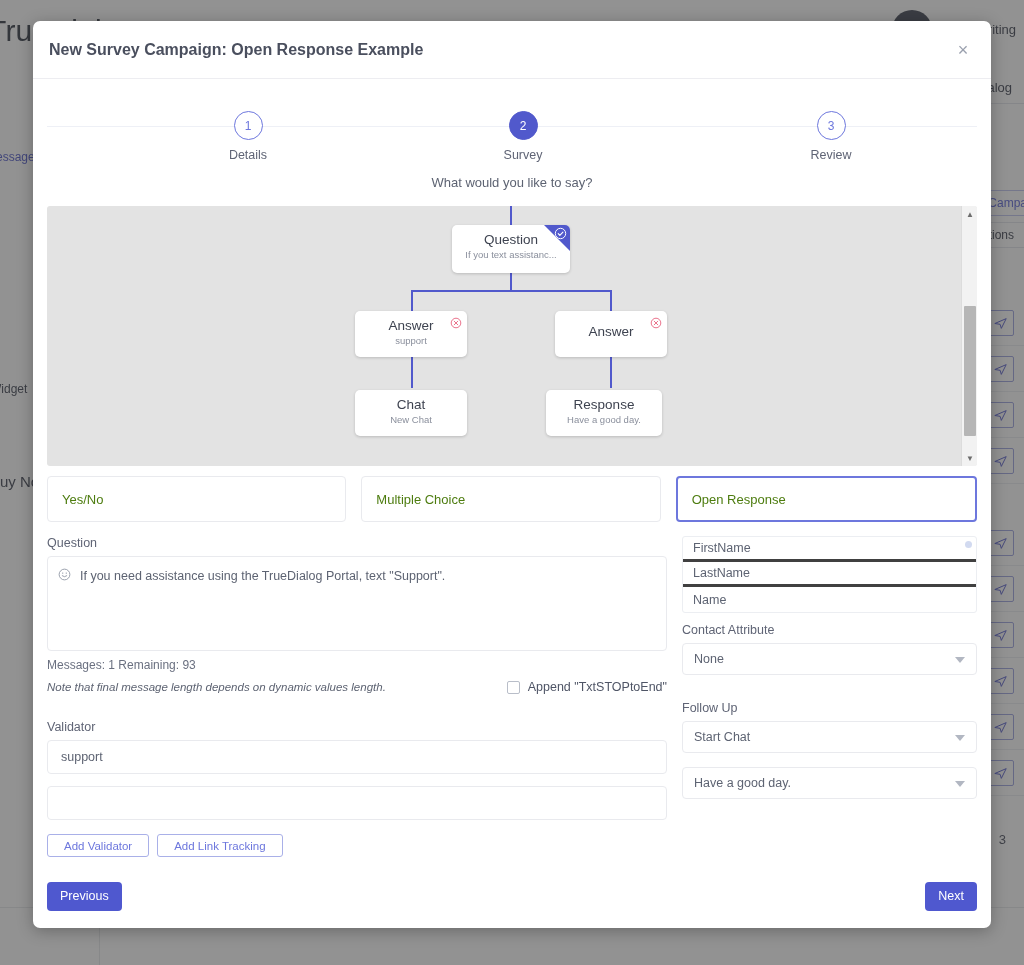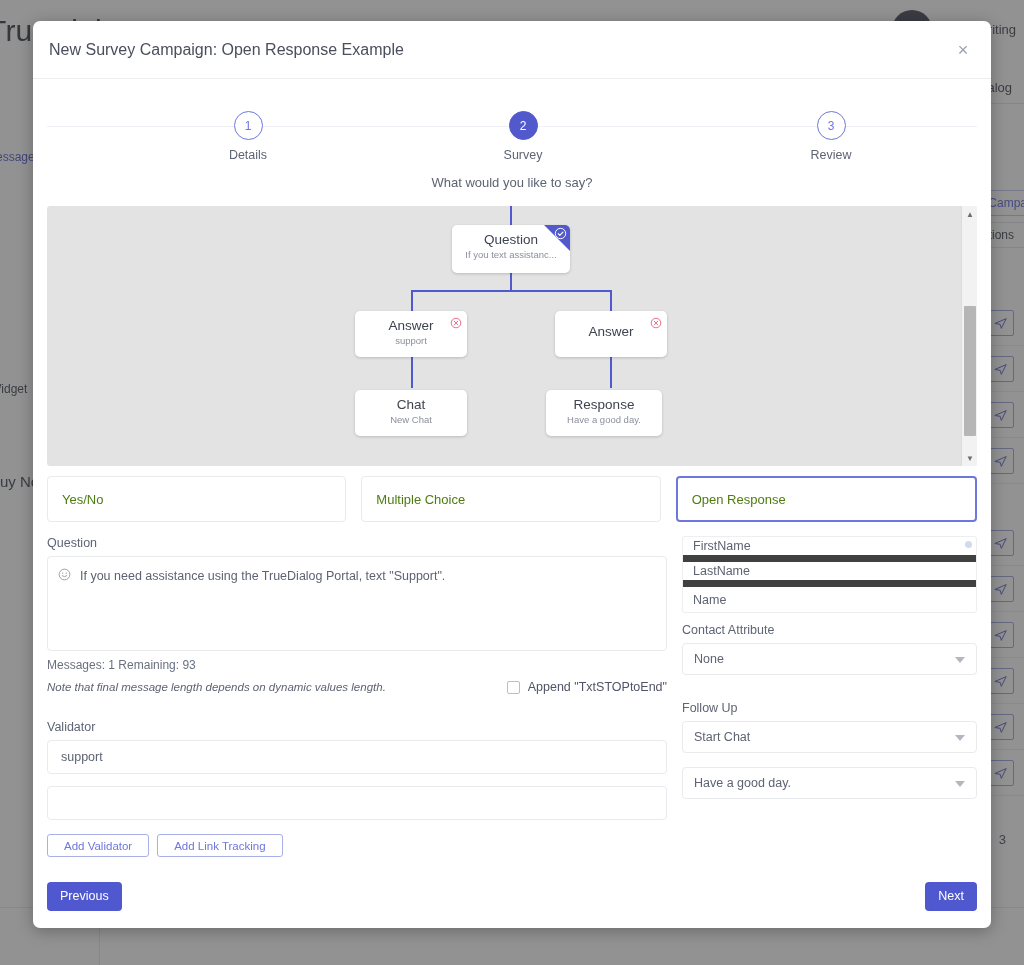--- a/index.html
+++ b/index.html
@@ -108,21 +108,21 @@
     overflow: hidden;
   }
   .modal-header {
     position: relative;
     height: 58px;
     border-bottom: 1px solid #ededf1;
     display: flex; align-items: center;
   }
   .modal-title {
     margin-left: 16px;
-    font-size: 16px; color: #4a4f5e; font-weight: 400;
+    font-size: 16px; color: #4a4f5e; font-weight: 700;
   }
   .modal-close {
     position: absolute; right: 18px; top: 19px;
     width: 20px; height: 20px;
     font-size: 18px; line-height: 18px; color: #9aa0ae;
     text-align: center; cursor: pointer;
     background: none; border: none; padding: 0;
     font-family: "Liberation Sans", sans-serif;
   }
 
@@ -285,21 +285,21 @@
     position: relative;
     border: 1px solid #eceef2; border-radius: 3px;
     background: #fff;
     overflow: hidden;
   }
   .dv-item {
     height: 25px;
     display: flex; align-items: center;
     padding-left: 10px;
     font-size: 12.5px; color: #5d6372;
-    border-bottom: 7px solid #404040;
+    border-bottom: 3px solid #404040;
     cursor: pointer;
   }
   .dv-item:last-child { border-bottom: none; }
   .dv-scroll-dot {
     position: absolute; right: 4px; top: 4px;
     width: 7px; height: 7px; border-radius: 50%;
     background: #d2daf0;
   }
 
   .select {

